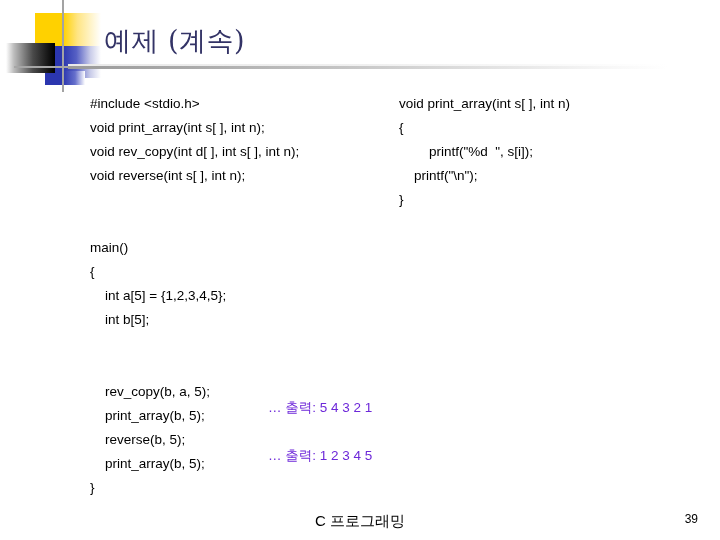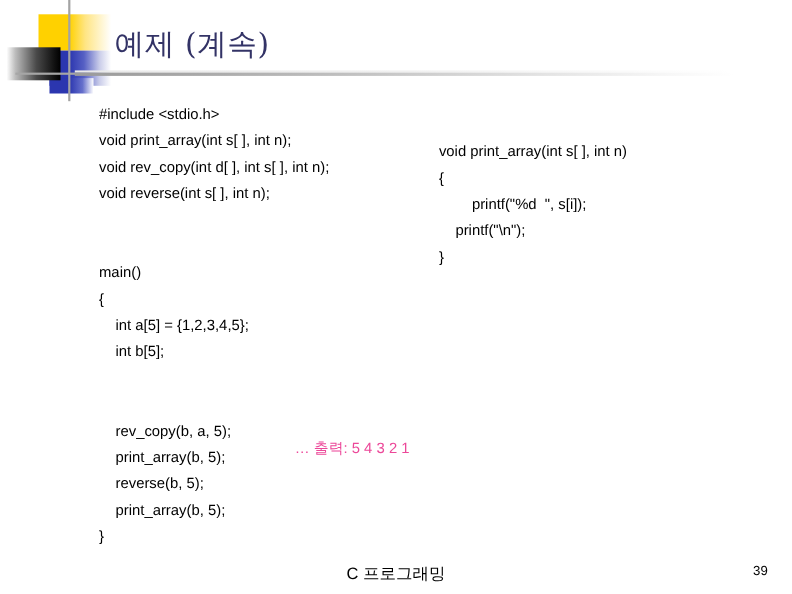--- a/index.html
+++ b/index.html
@@ -153,31 +153,31 @@
   
   .code-col {
     position: absolute;
     font-size: 13.5px;
     line-height: 24px;
     color: #000000;
     white-space: pre;
     font-family: "Liberation Sans", "DejaVu Sans", sans-serif;
   }
   .code-left  { left: 76px;  top: 92px; margin-left: 14px;  }
-  .code-right { left: 399px; top: 92px; margin-top: 34px;  }
+  .code-right { left: 399px; top: 92px;  }
 
   .code-line { white-space: pre; height: 24px; }
   .code-line.blank { height: 24px; }
 
   
   .annot {
     position: absolute;
     font-size: 13.5px;
     line-height: 24px;
-    color: #ec4899;
+    color: #6d28d9;
     white-space: pre;
     left: 268px;
   }
   .annot-1 { top: 396px; }
   .annot-2 { top: 444px; }
 
   
   .footer-center {
     position: absolute;
     left: 0;
@@ -215,17 +215,18 @@
   <div class="slide-title">예제 (계속)</div>
 
   <div class="title-rule-hi"></div>
   <div class="title-rule"></div>
 
   <div class="code-col code-left" id="code-left"><div class="code-line">#include &lt;stdio.h&gt;</div><div class="code-line">void print_array(int s[ ], int n);</div><div class="code-line">void rev_copy(int d[ ], int s[ ], int n);</div><div class="code-line">void reverse(int s[ ], int n);</div><div class="code-line blank">&nbsp;</div><div class="code-line blank">&nbsp;</div><div class="code-line">main()</div><div class="code-line">{</div><div class="code-line">    int a[5] = {1,2,3,4,5};</div><div class="code-line">    int b[5];</div><div class="code-line blank">&nbsp;</div><div class="code-line blank">&nbsp;</div><div class="code-line">    rev_copy(b, a, 5);</div><div class="code-line">    print_array(b, 5);</div><div class="code-line">    reverse(b, 5);</div><div class="code-line">    print_array(b, 5);</div><div class="code-line">}</div></div>
 
   <div class="code-col code-right" id="code-right"><div class="code-line">void print_array(int s[ ], int n)</div><div class="code-line">{</div><div class="code-line">        printf("%d  ", s[i]);</div><div class="code-line">    printf("\n");</div><div class="code-line">}</div></div>
 
   <div class="annot annot-1">… 출력: 5 4 3 2 1</div>
+  <div class="annot annot-2">… 출력: 1 2 3 4 5</div>
 
   <div class="footer-center">C 프로그래밍</div>
   <div class="footer-page">39</div>
 
 </div>
 
 </body></html>

